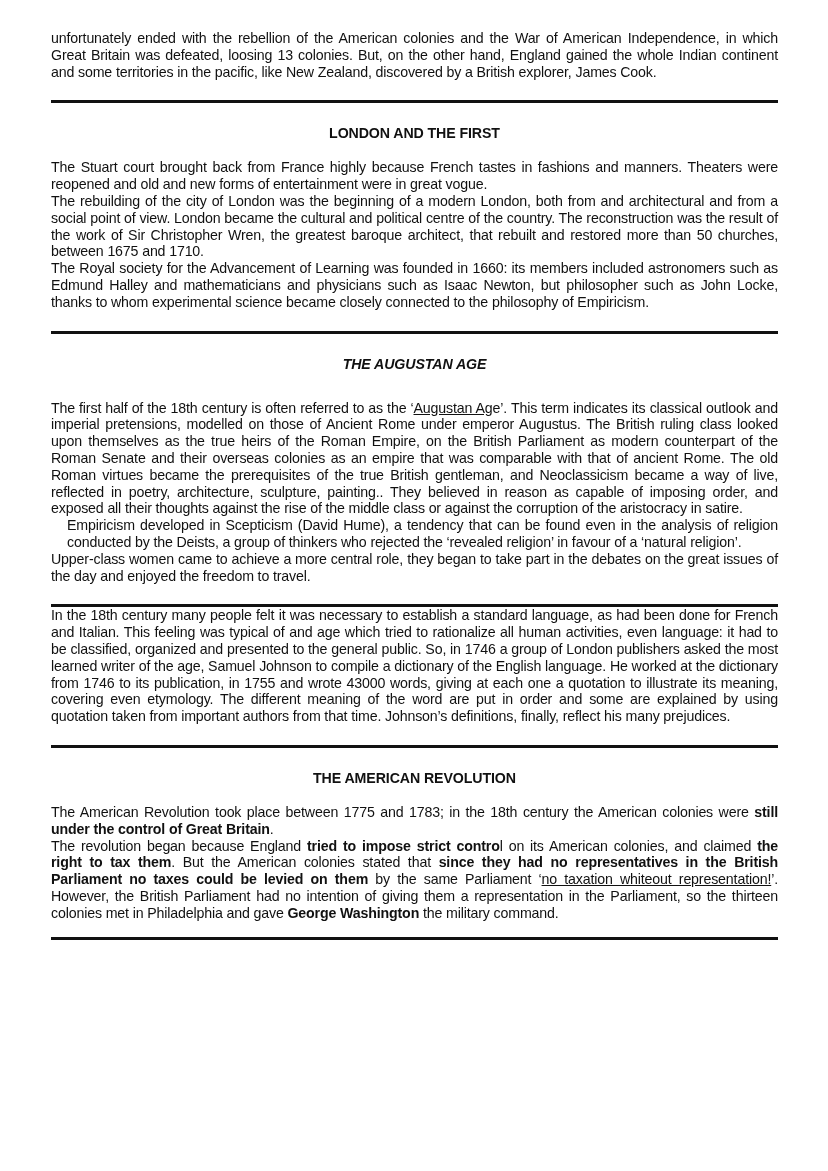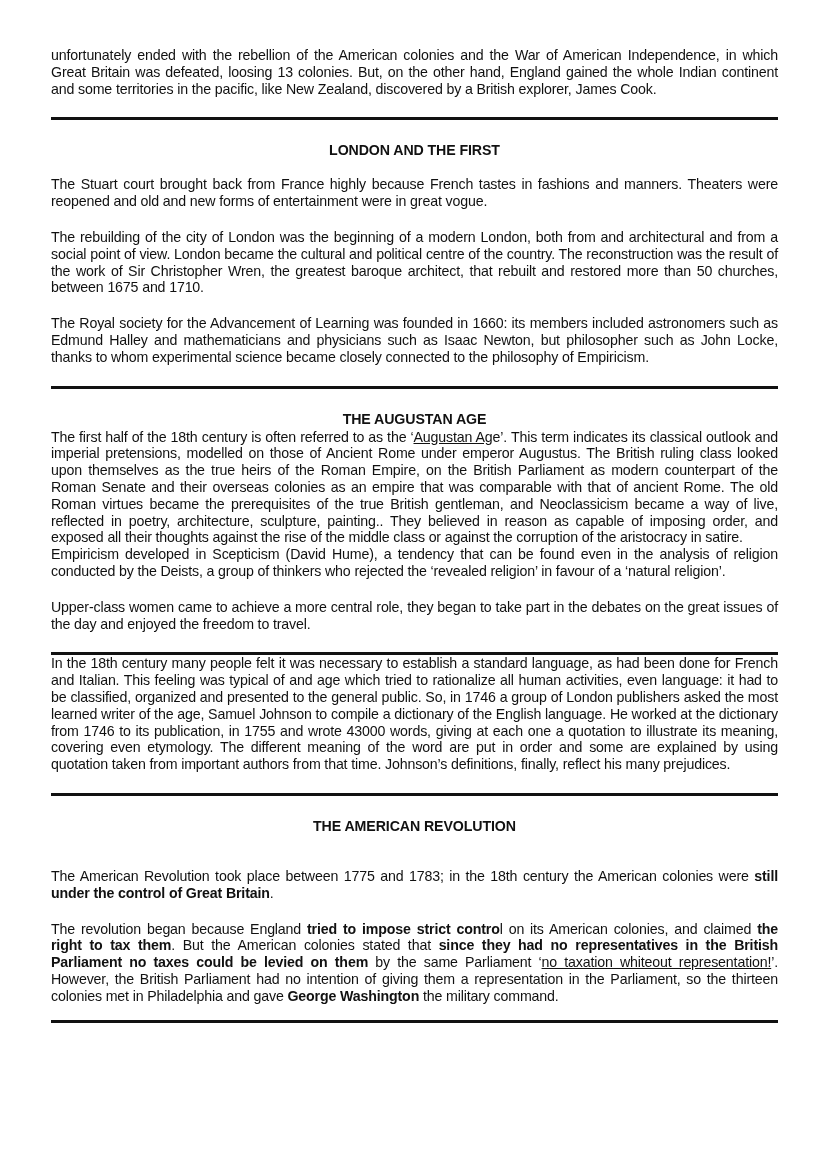--- a/index.html
+++ b/index.html
@@ -1,21 +1,21 @@
 <!DOCTYPE html>
 <html><head>
   <meta charset="utf-8">
   <style>
     html, body { margin: 0; padding: 0; background: #ffffff; }
     body { width: 828px; height: 1171px; overflow: hidden; position: relative;
            font-family: "Liberation Sans", sans-serif; color: #111; }
-    .page { position: absolute; left: 51px; top: 47px; width: 727px; }
+    .page { position: absolute; left: 51px; top: 30px; width: 727px; }
     p { margin: 0; font-size: 14.2px; line-height: 16.8px; text-align: justify; letter-spacing: -0.15px; }
-    p + p { margin-top: 19px; }
-    p.tight { margin-top: 0; }
+    p + p { margin-top: 0; }
+    p.tight { margin-top: 0; margin-left: 16px; }
     .rule { height: 3px; background: #111; margin: 0; }
     h2 { margin: 0; font-size: 14.2px; font-weight: bold; text-align: center; letter-spacing: -0.1px; }
     .seg-b { font-weight: bold; }
     .seg-iu { text-decoration: underline; }
   </style>
 </head>
 <body>
 
 <div class="page">
   <div id="intro">
@@ -24,30 +24,30 @@
   <div id="sections">
       <div>
         <div class="rule" style="margin-top: 20px;"></div>
         <h2 style="margin-top: 22px; margin-bottom: 18px;">LONDON AND THE FIRST</h2>
         <p><span>The Stuart court brought back from France highly because French tastes in fashions and manners. Theaters were reopened and old and new forms of entertainment were in great vogue.</span></p>
         <p><span>The rebuilding of the city of London was the beginning of a modern London, both from and architectural and from a social point of view. London became the cultural and political centre of the country. The reconstruction was the result of the work of Sir Christopher Wren, the greatest baroque architect, that rebuilt and restored more than 50 churches, between 1675 and 1710.</span></p>
         <p><span>The Royal society for the Advancement of Learning was founded in 1660: its members included astronomers such as Edmund Halley and mathematicians and physicians such as Isaac Newton, but philosopher such as John Locke, thanks to whom experimental science became closely connected to the philosophy of Empiricism.</span></p>
       </div>
       <div>
         <div class="rule" style="margin-top: 20px;"></div>
-        <h2 style="margin-top: 22px; margin-bottom: 2px;">THE AUGUSTAN AGE</h2>
+        <h2 style="margin-top: 22px; margin-bottom: 28px; font-style: italic;">THE AUGUSTAN AGE</h2>
         <p><span>The first half of the 18th century is often referred to as the ‘</span><span class="seg-iu">Augustan Ag</span><span>e’. This term indicates its classical outlook and imperial pretensions, modelled on those of Ancient Rome under emperor Augustus. The British ruling class looked upon themselves as the true heirs of the Roman Empire, on the British Parliament as modern counterpart of the Roman Senate and their overseas colonies as an empire that was comparable with that of ancient Rome. The old Roman virtues became the prerequisites of the true British gentleman, and Neoclassicism became a way of live, reflected in poetry, architecture, sculpture, painting.. They believed in reason as capable of imposing order, and exposed all their thoughts against the rise of the middle class or against the corruption of the aristocracy in satire.</span></p>
         <p class="tight"><span>Empiricism developed in Scepticism (David Hume), a tendency that can be found even in the analysis of religion conducted by the Deists, a group of thinkers who rejected the ‘revealed religion’ in favour of a ‘natural religion’.</span></p>
         <p><span>Upper-class women came to achieve a more central role, they began to take part in the debates on the great issues of the day and enjoyed the freedom to travel.</span></p>
       </div>
       <div>
         <div class="rule" style="margin-top: 20px;"></div>
         <p><span>In the 18th century many people felt it was necessary to establish a standard language, as had been done for French and Italian. This feeling was typical of and age which tried to rationalize all human activities, even language: it had to be classified, organized and presented to the general public. So, in 1746 a group of London publishers asked the most learned writer of the age, Samuel Johnson to compile a dictionary of the English language. He worked at the dictionary from 1746 to its publication, in 1755 and wrote 43000 words, giving at each one a quotation to illustrate its meaning, covering even etymology. The different meaning of the word are put in order and some are explained by using quotation taken from important authors from that time. Johnson’s definitions, finally, reflect his many prejudices.</span></p>
       </div>
       <div>
         <div class="rule" style="margin-top: 20px;"></div>
-        <h2 style="margin-top: 22px; margin-bottom: 34px;">THE AMERICAN REVOLUTION</h2>
+        <h2 style="margin-top: 22px; margin-bottom: 18px;">THE AMERICAN REVOLUTION</h2>
         <p><span>The American Revolution took place between 1775 and 1783; in the 18th century the American colonies were </span><span class="seg-b">still under the control of Great Britain</span><span>.</span></p>
         <p><span>The revolution began because England </span><span class="seg-b">tried to impose strict contro</span><span>l on its American colonies, and claimed </span><span class="seg-b">the right to tax them</span><span>. But the American colonies stated that </span><span class="seg-b">since they had no representatives in the British Parliament no taxes could be levied on them</span><span> by the same Parliament ‘</span><span class="seg-iu">no taxation whiteout representation!</span><span>’. However, the British Parliament had no intention of giving them a representation in the Parliament, so the thirteen colonies met in Philadelphia and gave </span><span class="seg-b">George Washington</span><span> the military command.</span></p>
       </div>
       <div class="rule" style="margin-top: 16px;"></div>
     </div>
 </div>
 
 </body></html>

